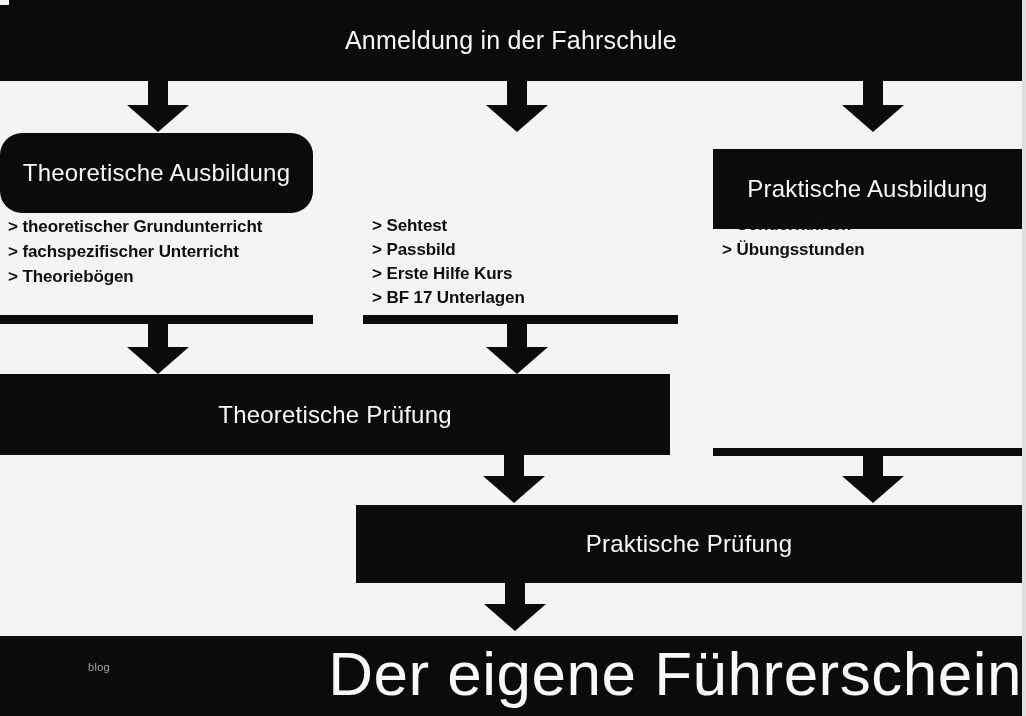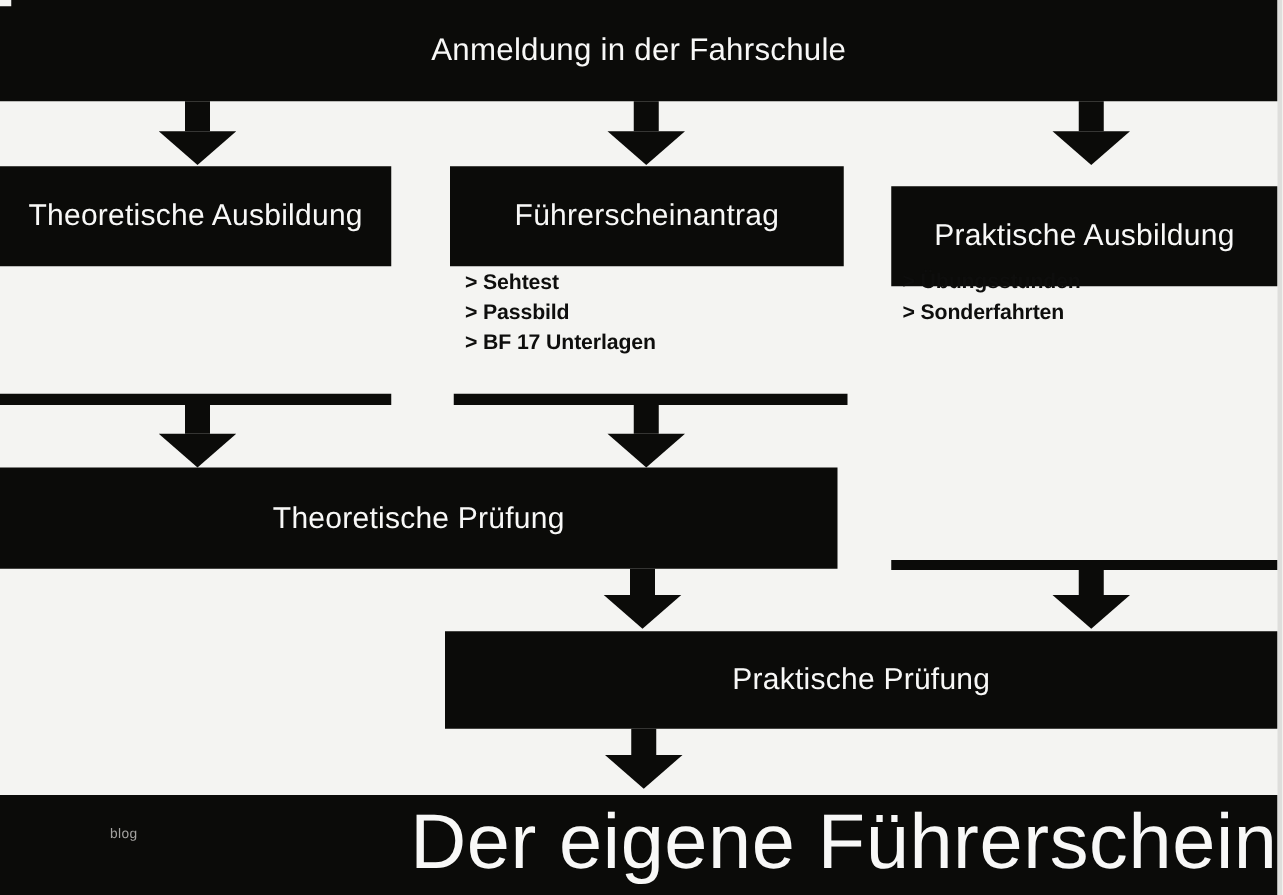--- a/index.html
+++ b/index.html
@@ -12,21 +12,21 @@
   .stage{
     position:relative;width:1026px;height:716px;background:var(--bg);
     overflow:hidden;
   }
   .blackbox{
     position:absolute;background:var(--ink);color:var(--light);
     display:flex;align-items:center;justify-content:center;
     font-size:24px;font-weight:400;letter-spacing:.2px;white-space:nowrap;
   }
   .banner-top{left:0;top:0;width:1022px;height:81px;font-size:25px;}
-  .box-col-0{left:0;top:133px;width:313px;height:80px;}
+  .box-col-0{left:0;top:133px;width:313px;height:80px;border-radius:22px;}
   .box-col-1{left:360px;top:133px;width:315px;height:80px;}
   .box-col-2{left:713px;top:149px;width:309px;height:80px;}
   .exam-theory{left:0;top:374px;width:670px;height:81px;}
   .exam-practical{left:356px;top:505px;width:666px;height:78px;}
   .banner-bottom{
     left:0;top:636px;width:1022px;height:80px;
     justify-content:flex-end;align-items:flex-start;
   }
   .banner-bottom .big{
     font-size:62px;line-height:72px;margin-top:2px;letter-spacing:.5px;
@@ -83,35 +83,38 @@
       <div class="head"></div>
     </div>
   <div class="arrow" style="left:842px;top:81px;height:51px;">
       <div class="stem"></div>
       <div class="head"></div>
     </div>
 
   <div class="blackbox box-col-0">
     <span>Theoretische Ausbildung</span>
   </div>
-  <div class="blackbox box-col-1">
-    <span>Führerscheinantrag</span>
-  </div>
   <div class="blackbox box-col-2">
     <span>Praktische Ausbildung</span>
   </div>
 
+  <div class="bullets bullets-0">
+    <div>&gt; theoretischer Grundunterricht</div>
+    <div>&gt; fachspezifischer Unterricht</div>
+    <div>&gt; Theoriebögen</div>
+  </div>
   <div class="bullets bullets-1">
     <div>&gt; Sehtest</div>
     <div>&gt; Passbild</div>
+    <div>&gt; Erste Hilfe Kurs</div>
     <div>&gt; BF 17 Unterlagen</div>
   </div>
   <div class="bullets bullets-2">
+    <div>&gt; Sonderfahrten</div>
     <div>&gt; Übungsstunden</div>
-    <div>&gt; Sonderfahrten</div>
   </div>
 
   <div class="hbar bar-0"></div>
   <div class="hbar bar-1"></div>
 
   <div class="arrow" style="left:127px;top:324px;height:50px;">
       <div class="stem"></div>
       <div class="head"></div>
     </div>
   <div class="arrow" style="left:486px;top:324px;height:50px;">

